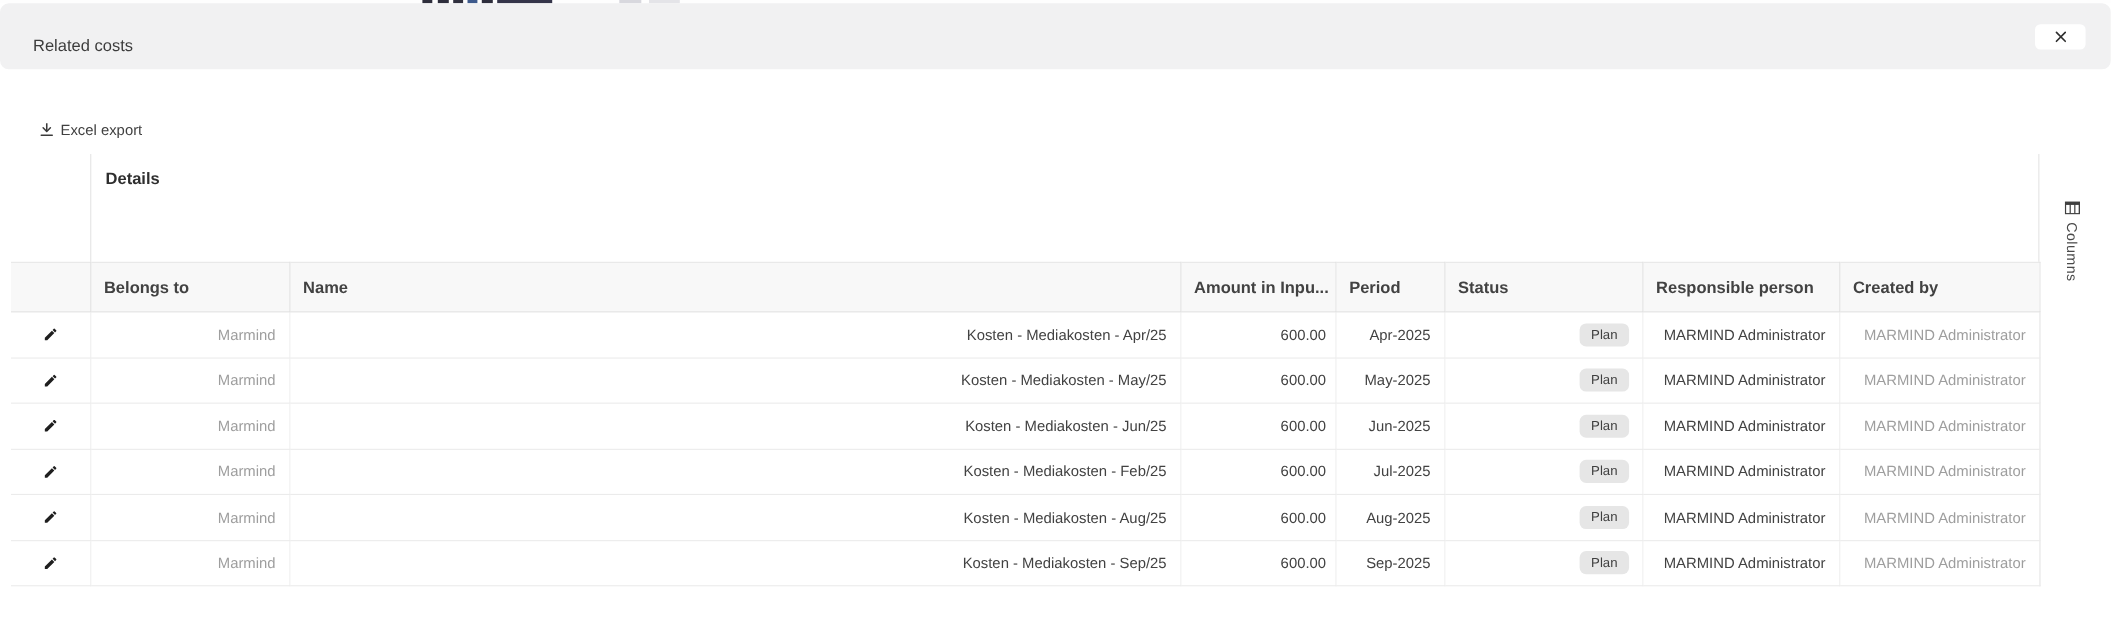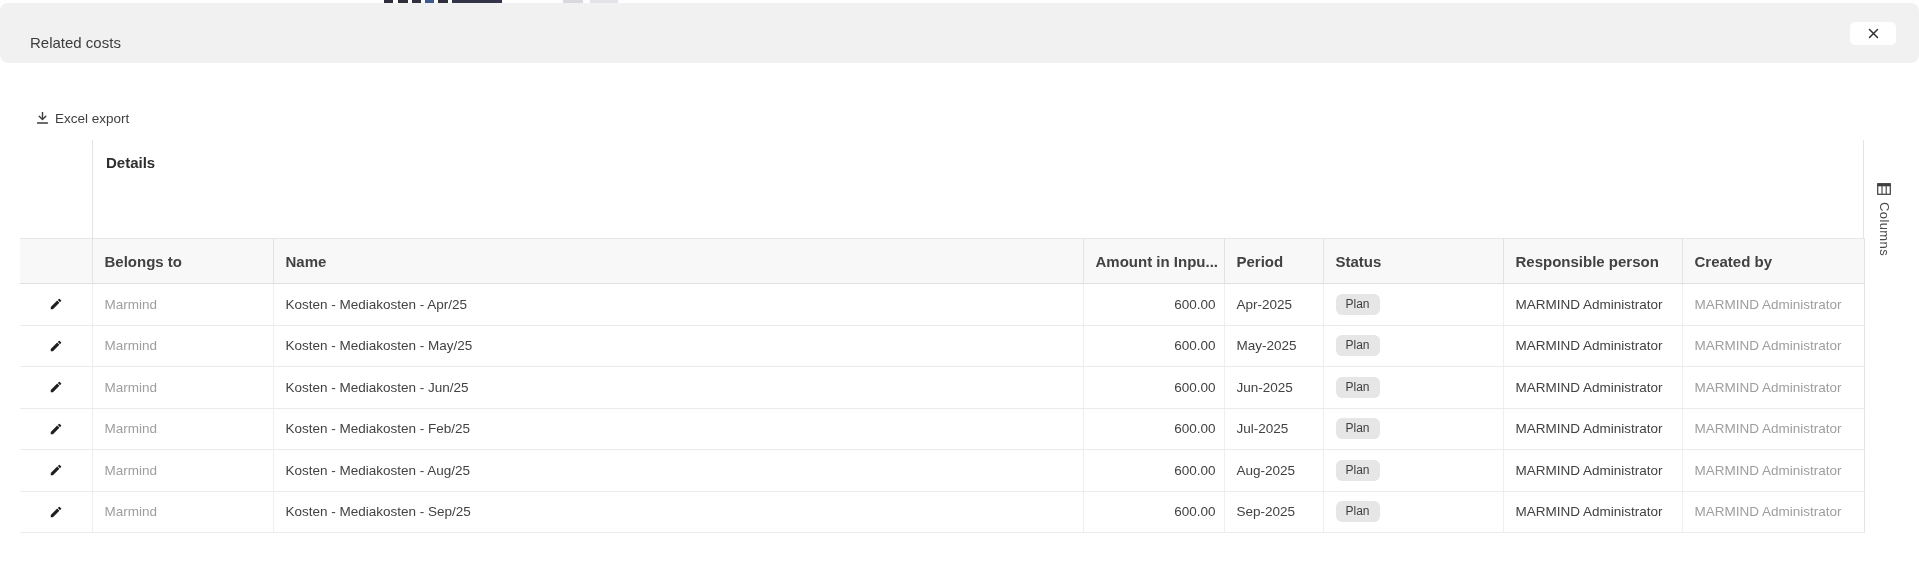--- a/index.html
+++ b/index.html
@@ -22,37 +22,38 @@
 
   
   .modal-header { position: absolute; top: 3px; left: 0; width: 1919px; height: 60px; background: #f1f1f2; border-radius: 8px; }
   .modal-title { position: absolute; left: 30px; top: 50%; transform: translateY(-50%); font-size: 15px; color: #3c3c3c; margin-top: 9px; }
   .close-btn { position: absolute; right: 23px; top: 19px; width: 46px; height: 23px; background: #fff; border: none; border-radius: 5px; display: flex; align-items: center; justify-content: center; cursor: pointer; }
 
   
   .excel-export { position: absolute; left: 36px; top: 107px; height: 22px; display: inline-flex; align-items: center; gap: 6px; font-size: 13.5px; color: #404040; cursor: pointer; background: none; border: none; font-family: inherit; }
 
   
-  .grid { position: absolute; left: 20px; top: 140px; width: 1844px; }
+  .grid { position: absolute; left: 10px; top: 140px; width: 1844px; }
   .group-band { display: flex; height: 98px; }
   .group-spacer { width: 72px; }
   .group-cell { flex: 1; border-left: 1px solid #e4e4e4; border-right: 1px solid #e4e4e4; padding: 14px 13px; font-size: 15px; font-weight: 700; color: #2e2e2e; }
 
   table { border-collapse: collapse; width: 1844px; table-layout: fixed; }
   thead th {
     height: 45px; background: #f8f8f8;
     border-top: 1px solid #e7e7e7; border-bottom: 1px solid #e0e0e0; border-right: 1px solid #e2e2e2;
     font-size: 15px; font-weight: 600; color: #424242; text-align: left; padding: 0 12px; white-space: nowrap; overflow: hidden;
     cursor: pointer;
   }
   thead th.align-right { text-align: center; padding-right: 8px; }
   tbody td {
     height: 41.5px; border-bottom: 1px solid #ebebeb; border-right: 1px solid #efefef;
     font-size: 13.5px; color: #424242; padding: 0 12px; white-space: nowrap; overflow: hidden;
     background: #fff;
+    text-align: right;
   }
   tbody td:last-child, thead th:last-child { border-right: 1px solid #e4e4e4; }
   td.align-right { text-align: right; padding-right: 8px; }
   td.status-cell { padding-right: 12px; }
   td.edit-cell { text-align: center; padding: 0; }
   .muted { color: #9e9e9e; }
 
   .pencil-btn { background: none; border: none; cursor: pointer; padding: 4px 6px; line-height: 0; }
 
   .badge { display: inline-block; background: #e6e6e6; border-radius: 6px; padding: 4px 10px; font-size: 12px; line-height: 1.1; color: #3f3f3f; }

